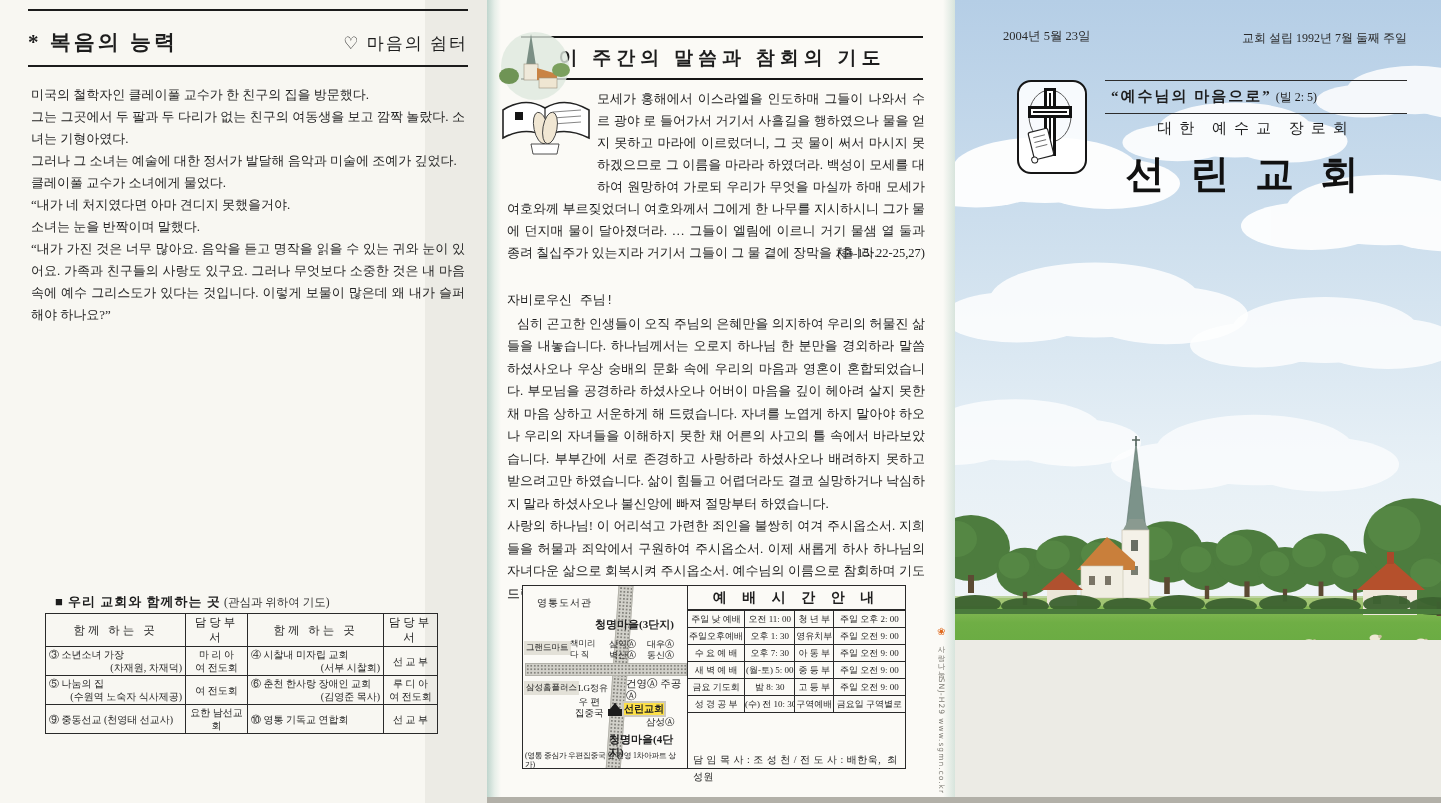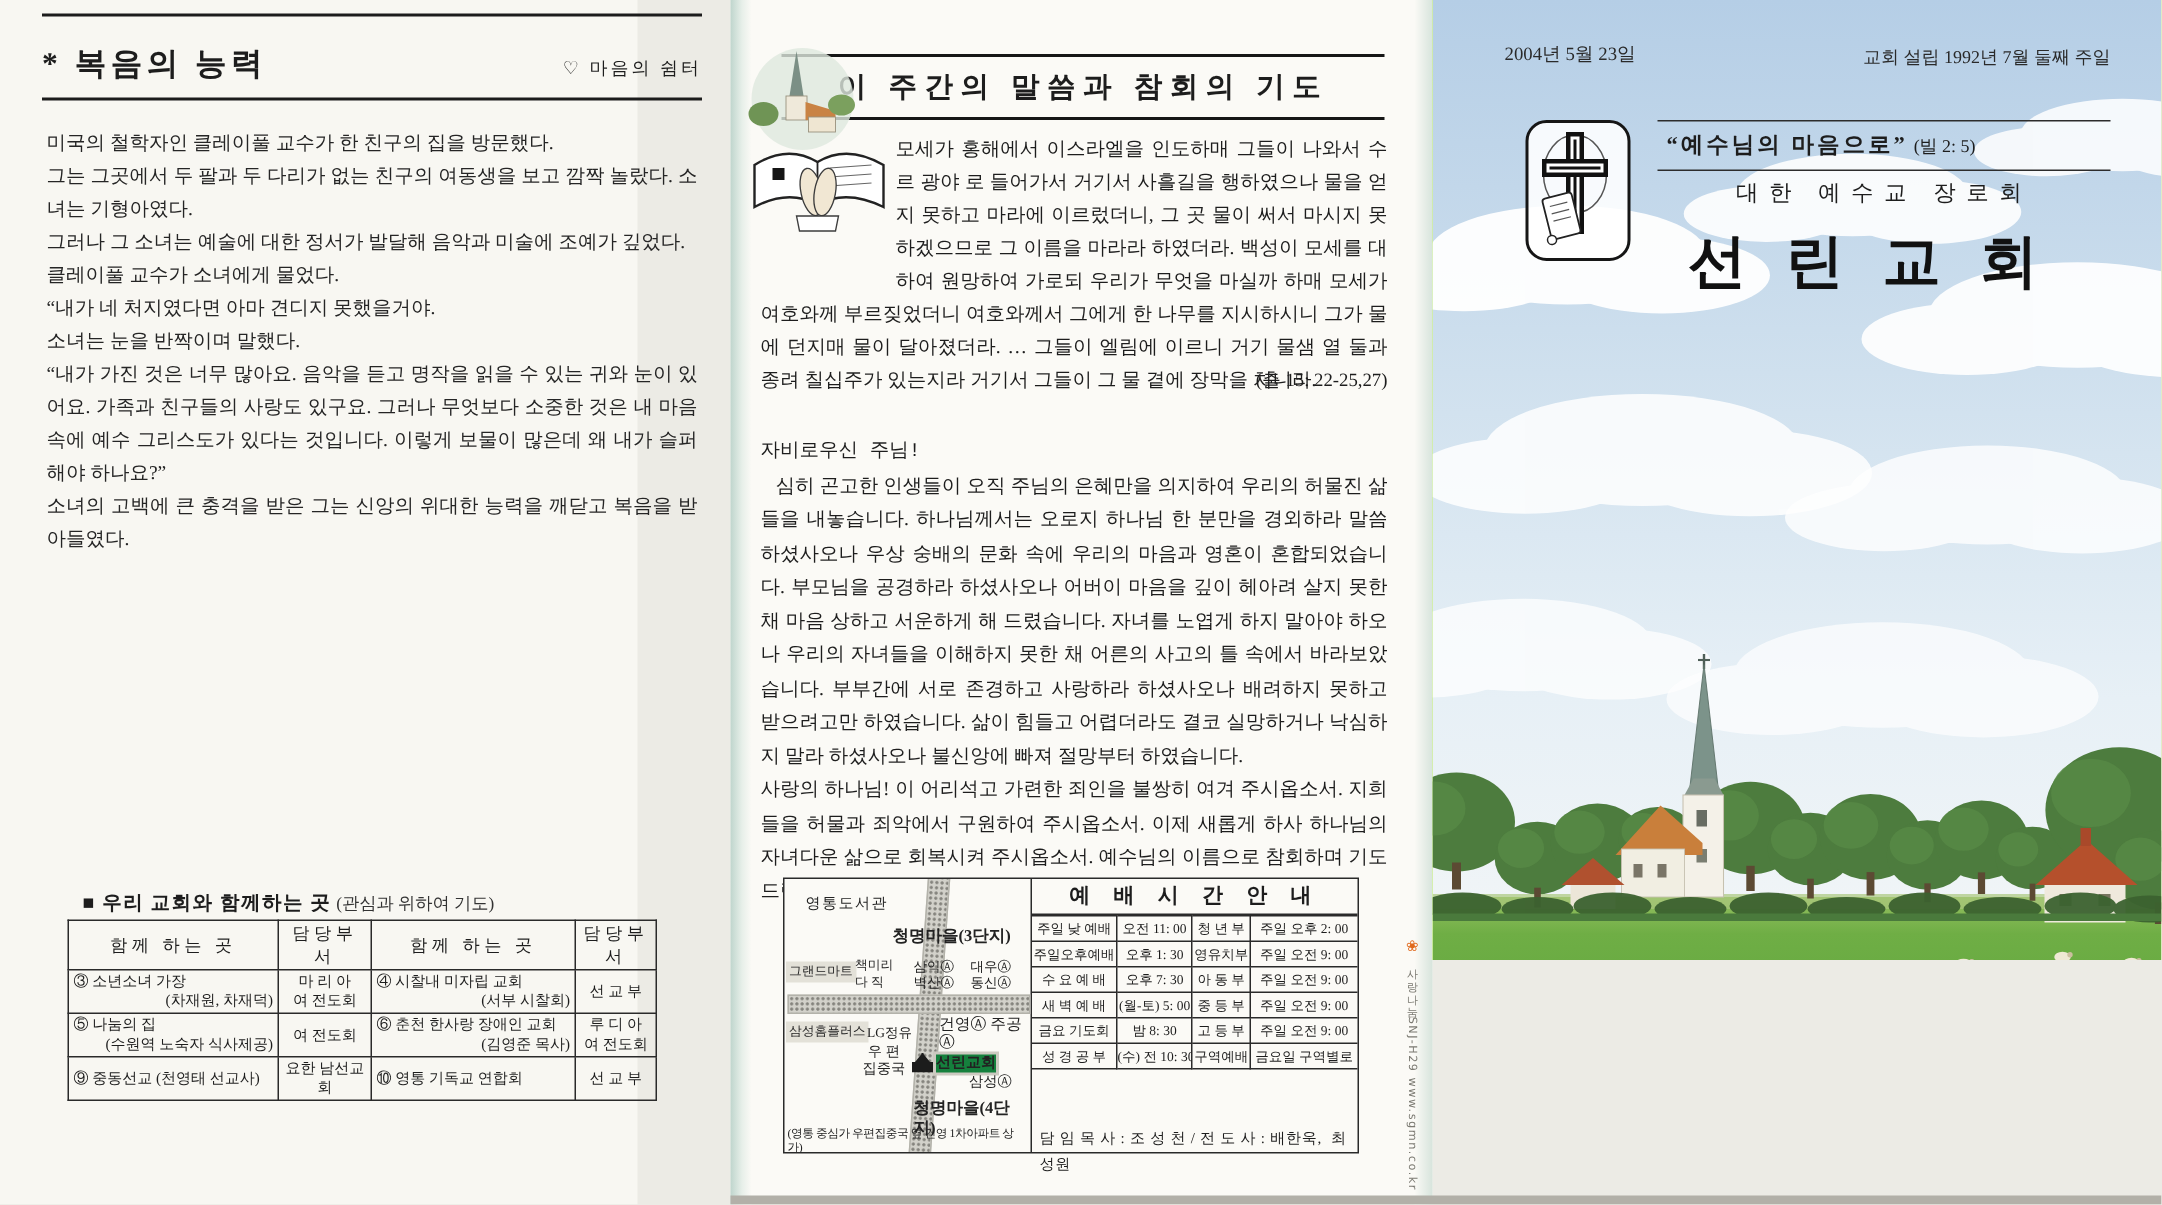--- a/index.html
+++ b/index.html
@@ -9,21 +9,21 @@
     font-family:"DejaVu Sans","Liberation Sans",sans-serif;
     color:#1d1d1d;
   }
   .serif{font-family:"Liberation Serif","DejaVu Serif",serif;}
 
   
   .p-left{position:absolute;left:0;top:0;width:425px;height:803px;background:#f8f7f2;}
   .lp-rule-top{position:absolute;left:28px;top:9px;width:440px;height:2px;background:#1c1c1c;}
   .lp-head{position:absolute;left:28px;top:28px;width:440px;display:flex;justify-content:space-between;align-items:baseline;border-bottom:2px solid #1c1c1c;padding-bottom:9px;}
   .lp-title{font-size:21px;font-weight:bold;letter-spacing:3px;}
-  .lp-corner{font-size:12px;letter-spacing:2px;margin-left:32px;}
+  .lp-corner{font-size:17px;letter-spacing:2px;margin-left:32px;}
   .lp-body{position:absolute;left:31px;top:84px;width:434px;font-size:13px;line-height:22px;text-align:justify;color:#252525;}
   .lp-body p{margin:0;}
   .lp-caption{position:absolute;left:55px;top:593px;font-size:13px;white-space:nowrap;}
   .lp-caption .cap-main{font-weight:bold;letter-spacing:1px;}
   .lp-caption .cap-sub{font-size:11.5px;color:#333;}
   table.lp-table{position:absolute;left:45px;top:613px;width:392px;border-collapse:collapse;font-size:10px;table-layout:fixed;}
   table.lp-table th,table.lp-table td{border:1.3px solid #2a2a2a;padding:1px 3px;vertical-align:middle;}
   table.lp-table th{font-size:11.5px;font-weight:normal;letter-spacing:3px;height:20px;}
   table.lp-table td{line-height:1.3;}
   .ca{display:block;text-align:left;}
@@ -47,21 +47,21 @@
   .ind{text-indent:10px;}
 
   
   .mp-box{position:absolute;left:35px;top:585px;width:382px;height:182px;border:1.5px solid #2a2a2a;display:flex;background:#fbfaf6;}
   .mp-map{width:164px;border-right:1.5px solid #2a2a2a;position:relative;overflow:hidden;}
   .road{position:absolute;background-color:#d2d1ca;background-image:radial-gradient(circle,#84837d 0.8px,transparent 1.3px);background-size:3.5px 3.5px;border:1px solid #b3b2aa;}
   .road-v{left:89px;top:-4px;width:13px;height:192px;transform:rotate(4deg);}
   .road-h{left:2px;top:77px;width:160px;height:11px;}
   .ml{position:absolute;white-space:pre-line;line-height:1.15;color:#222;}
   .hl{background:#e3e1d8;box-shadow:0 0 0 2px #e3e1d8;}
-  .hld{background:#15803d;box-shadow:0 0 0 2px #ccc9c0;font-weight:bold;}
+  .hld{background:#fde047;box-shadow:0 0 0 2px #ccc9c0;font-weight:bold;}
   .m-lib{left:14px;top:11px;font-size:10px;letter-spacing:1px;}
   .m-v3{left:72px;top:32px;font-size:11px;font-weight:bold;}
   .m-gm{left:3px;top:57px;font-size:8.5px;}
   .m-s1{left:47px;top:53px;font-size:8.5px;}
   .m-s2{left:47px;top:64px;font-size:8.5px;}
   .m-a1{left:86px;top:53px;font-size:9px;}
   .m-a2{left:124px;top:53px;font-size:9px;}
   .m-a3{left:86px;top:64px;font-size:9px;}
   .m-a4{left:124px;top:64px;font-size:9px;}
   .m-hp{left:3px;top:97px;font-size:8.5px;}
@@ -111,21 +111,20 @@
   </div>
   <div class="lp-body">
 
     <p>미국의 철학자인 클레이풀 교수가 한 친구의 집을 방문했다.</p>
     <p>그는 그곳에서 두 팔과 두 다리가 없는 친구의 여동생을 보고 깜짝 놀랐다.  소녀는 기형아였다.</p>
     <p>그러나 그 소녀는 예술에 대한 정서가 발달해 음악과 미술에 조예가 깊었다.</p>
     <p>클레이풀 교수가 소녀에게 물었다.</p>
     <p>“내가 네 처지였다면 아마 견디지 못했을거야.</p>
     <p>소녀는 눈을 반짝이며 말했다.</p>
     <p>“내가 가진 것은 너무 많아요.  음악을 듣고 명작을 읽을 수 있는 귀와 눈이 있어요. 가족과 친구들의 사랑도 있구요. 그러나 무엇보다 소중한 것은 내 마음속에 예수 그리스도가 있다는 것입니다. 이렇게 보물이 많은데 왜 내가 슬퍼해야 하나요?”</p>
-    <p>소녀의 고백에 큰 충격을 받은 그는 신앙의 위대한 능력을 깨닫고 복음을 받아들였다.</p>
   </div>
   <div class="lp-caption">
     <span class="cap-main">■ 우리 교회와 함께하는 곳</span>
     <span class="cap-sub">(관심과 위하여 기도)</span>
   </div>
   <table class="lp-table">
     <colgroup>
         <col style="width:140px">
         <col style="width:62px">
         <col style="width:136px">

